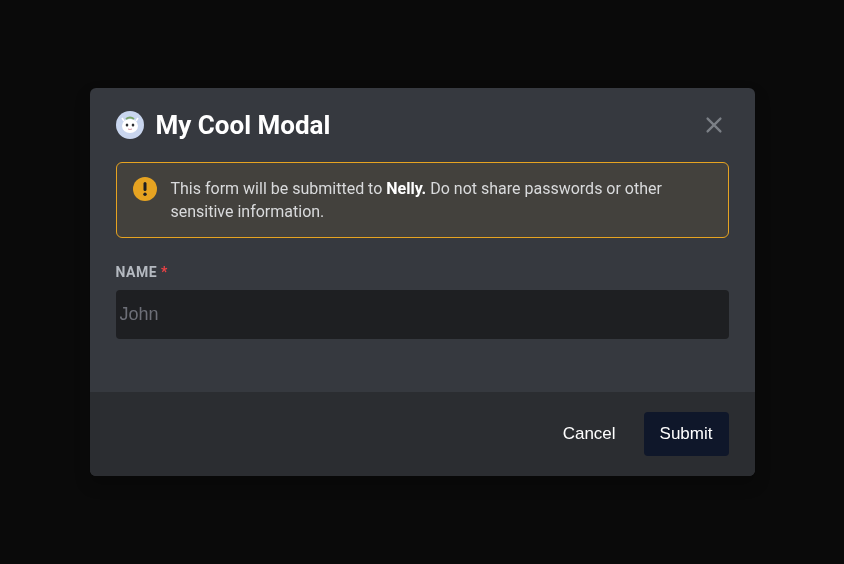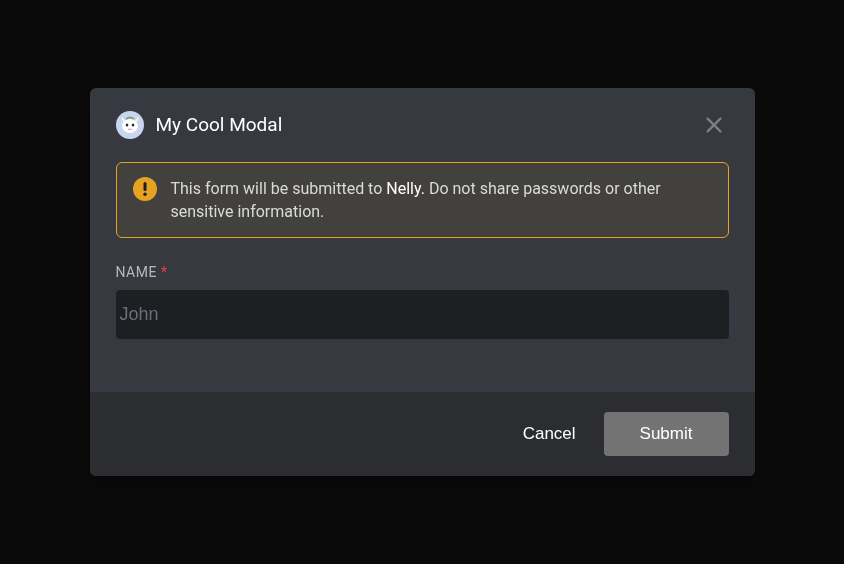--- a/index.html
+++ b/index.html
@@ -45,22 +45,22 @@
       justify-content: center;
       overflow: hidden;
       position: relative;
     }
     .avatar svg {
       width: 24px;
       height: 24px;
     }
     .modal-title {
       color: #ffffff;
-      font-size: 19px;
-      font-weight: 400;
+      font-size: 26px;
+      font-weight: 700;
     }
     .close-btn {
       background: transparent;
       border: none;
       cursor: pointer;
       padding: 4px;
       display: flex;
       align-items: center;
       justify-content: center;
       opacity: 0.55;
@@ -95,27 +95,27 @@
     .warning-icon svg {
       width: 4px;
       height: 14px;
     }
     .warning-text {
       color: #d9dadc;
       font-size: 16px;
       line-height: 1.45;
     }
     .warning-text .bold {
-      font-weight: 400;
+      font-weight: 700;
       color: #ffffff;
     }
     .field-label {
       color: #b5bac1;
       font-size: 14px;
-      font-weight: 400;
+      font-weight: 700;
       letter-spacing: 0.5px;
       text-transform: uppercase;
       margin-bottom: 10px;
       display: flex;
       align-items: flex-end;
       gap: 4px;
     }
     .required {
       color: #ed4245;
     }
@@ -143,27 +143,27 @@
     }
     .btn-cancel {
       background: transparent;
       border: none;
       color: #ffffff;
       font-size: 17px;
       cursor: pointer;
       padding: 10px 4px;
     }
     .btn-submit {
-      background: #737373;
+      background: #0f172a;
       border: none;
       color: #ffffff;
       font-size: 17px;
       font-weight: 500;
       cursor: pointer;
-      padding: 12px 36px;
+      padding: 12px 16px;
       border-radius: 4px;
     }
   </style>
 </head>
 <body>
 
 <div class="modal">
   <div class="modal-header">
     <div class="modal-title-wrap">
       <div class="avatar">

